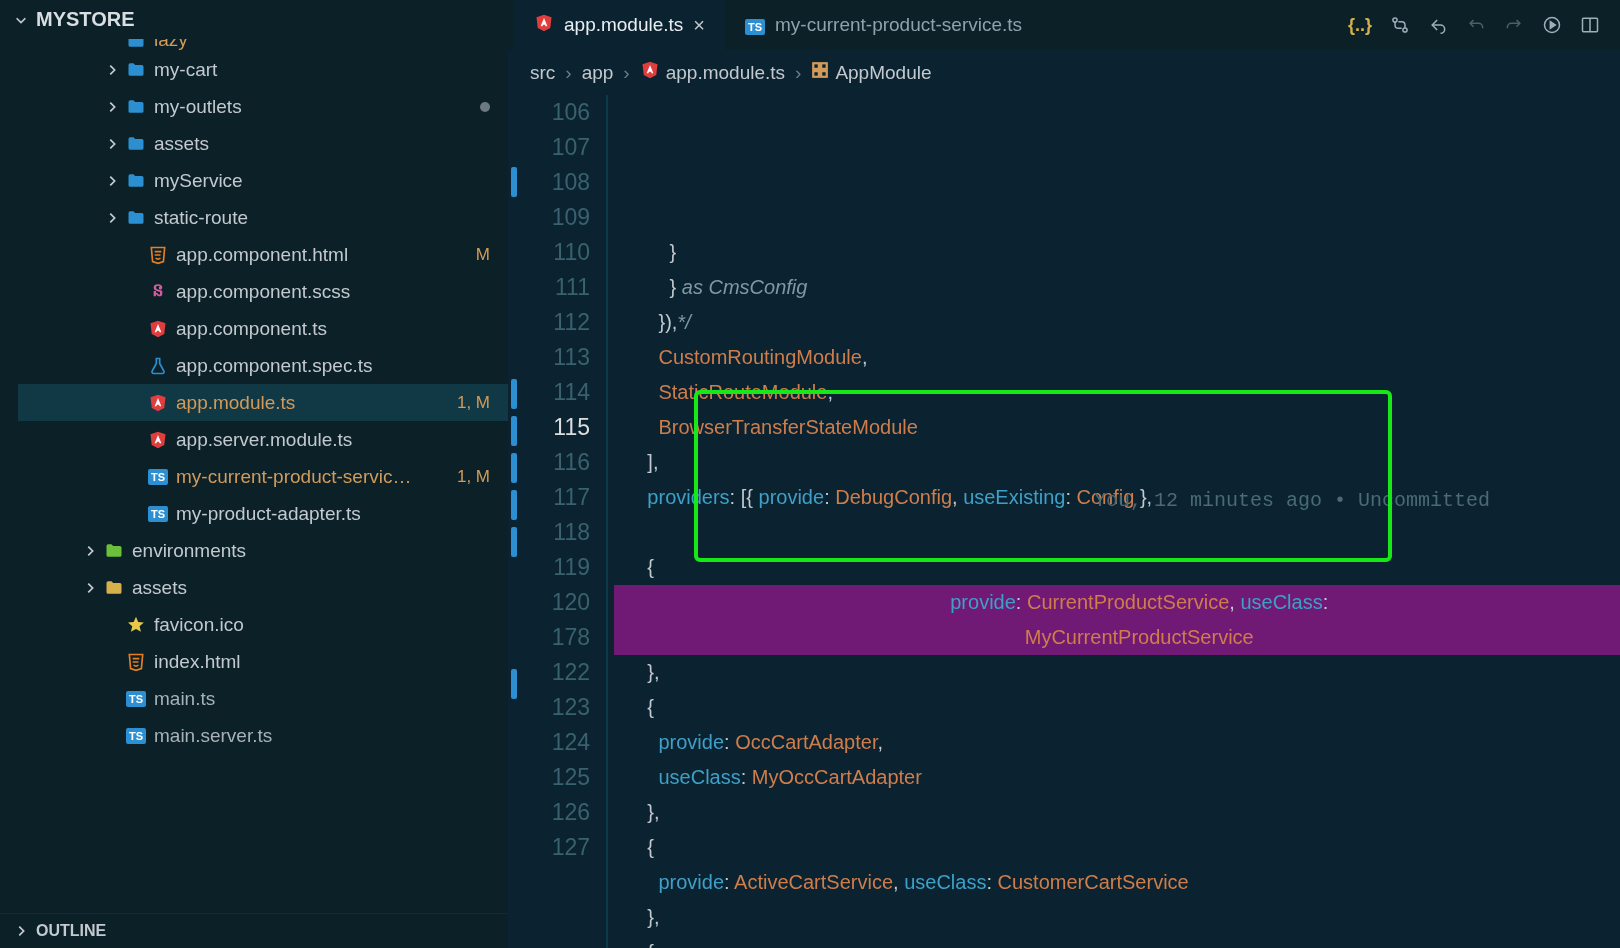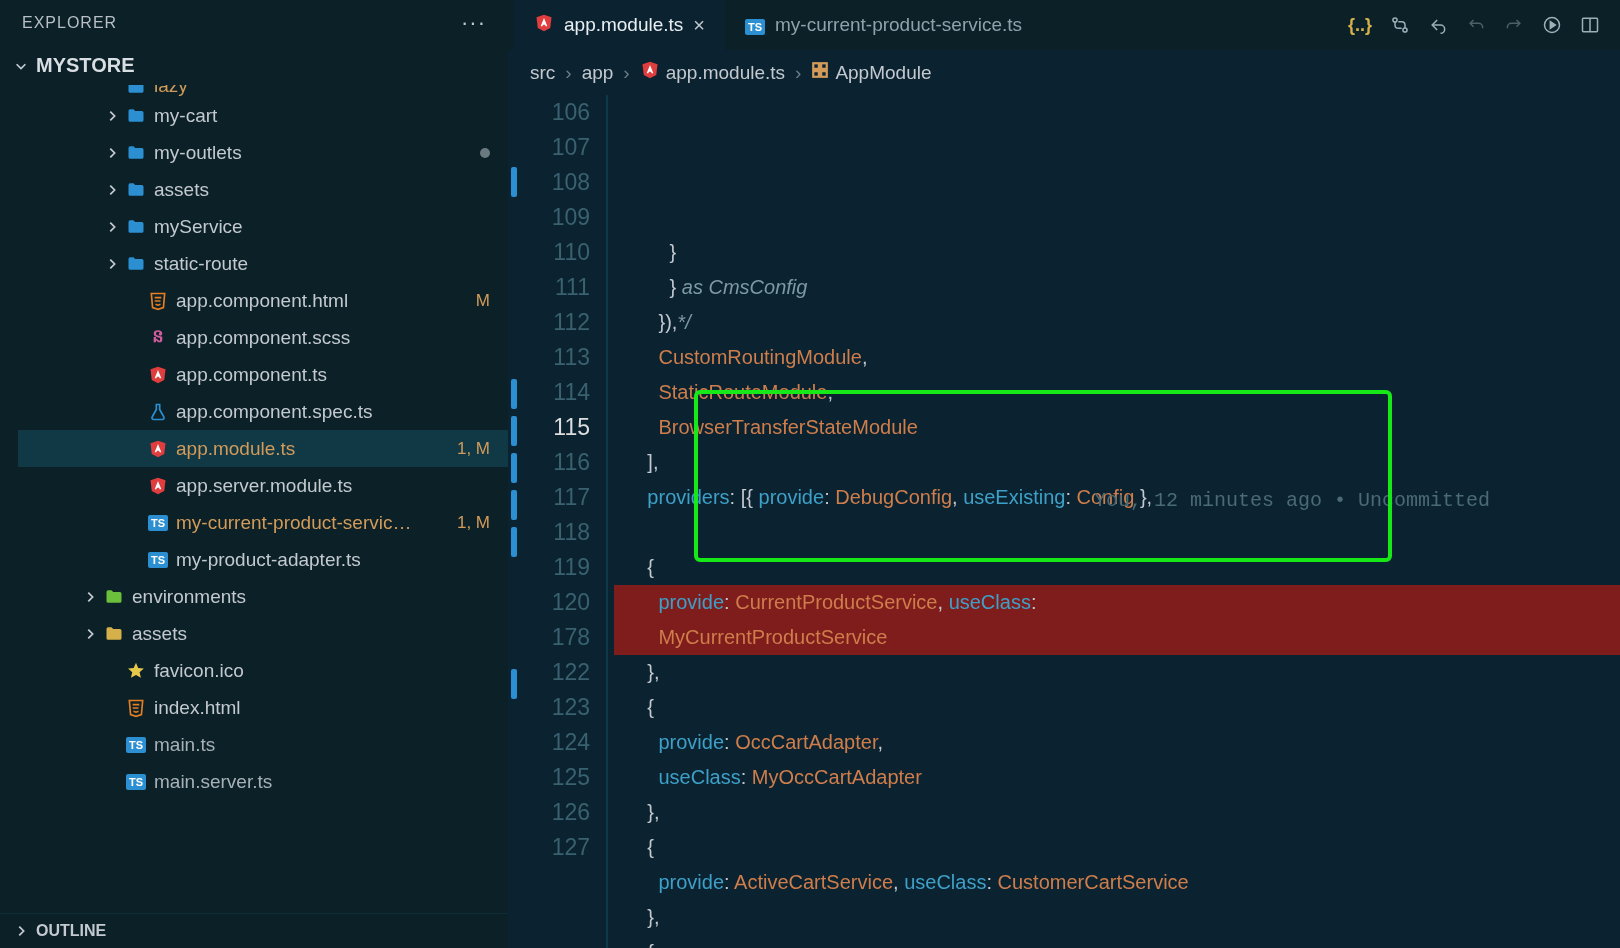--- a/index.html
+++ b/index.html
@@ -61,36 +61,32 @@
 .gline.hl{ color:#ddd; }
 .marks { width:14px; background:#0b2330; }
 .mark { height:35px; }
 .mark.a::before{ content:""; display:block; width:6px; height:30px; margin:2px 0 0 3px; background:#2b8fd1; border-radius:2px; }
 
 .code { flex:1; font-family:Consolas,monospace; font-size:20px; line-height:35px; white-space:pre; position:relative; padding-left:6px; }
 .cl{ height:35px; }
 .tk-c{ color:#c3c9cf; }
 .tk-k{ color:#3ea0c8; } .tk-n{ color:#ce7d4b; }
 .tk-i{ color:#7d99a3; font-style:italic; }
-.tk-ln{ background:#7f1d1d; }
+.tk-ln{ background:#701a75;text-align:center; }
 
 .hlbox{ position:absolute; border:4px solid #17e817; border-radius:6px; pointer-events:none; }
 .ghost{ position:absolute; color:#4a6a75; font-size:20px; font-family:Consolas,monospace; }
 
 </style>
 </head>
 <body>
 
 <div class="root">
 
   <div class="sidebar">
-    <div class="sb-header">
-      <span>EXPLORER</span>
-      <span class="dots">···</span>
-    </div>
     <div class="sb-section">
       <span class="chev">
         <svg viewBox="0 0 16 16">
             <polyline points="3,6 8,11 13,6"></polyline>
           </svg>
       </span>
       <span>MYSTORE</span>
     </div>
     <div class="tree" id="tree">
         <div class="row yel cut">

